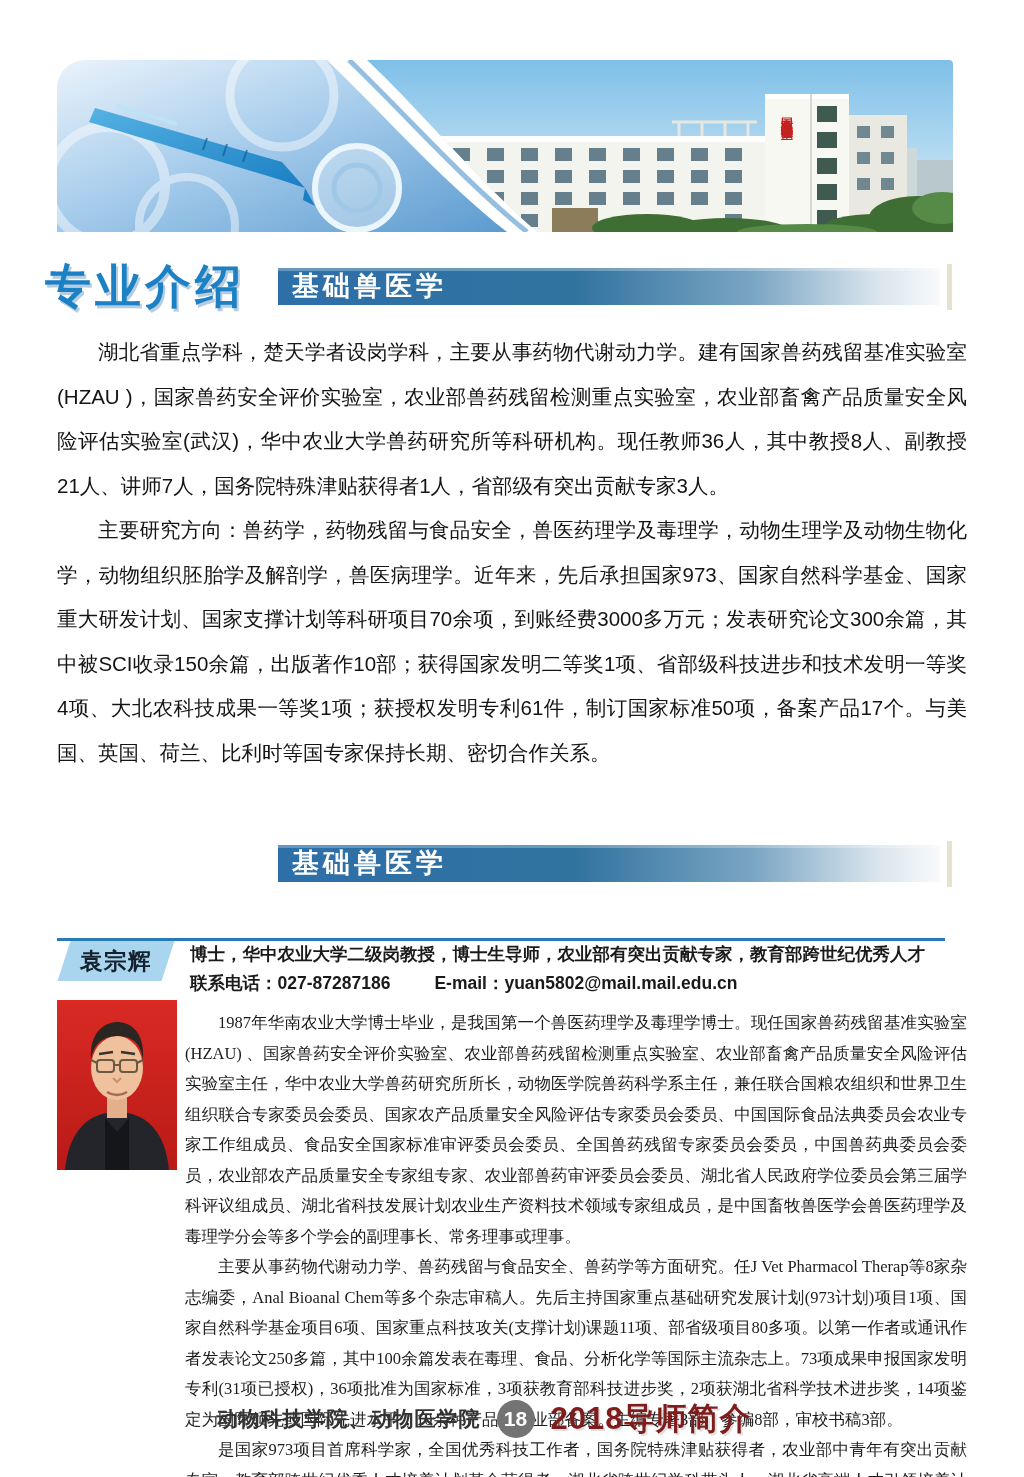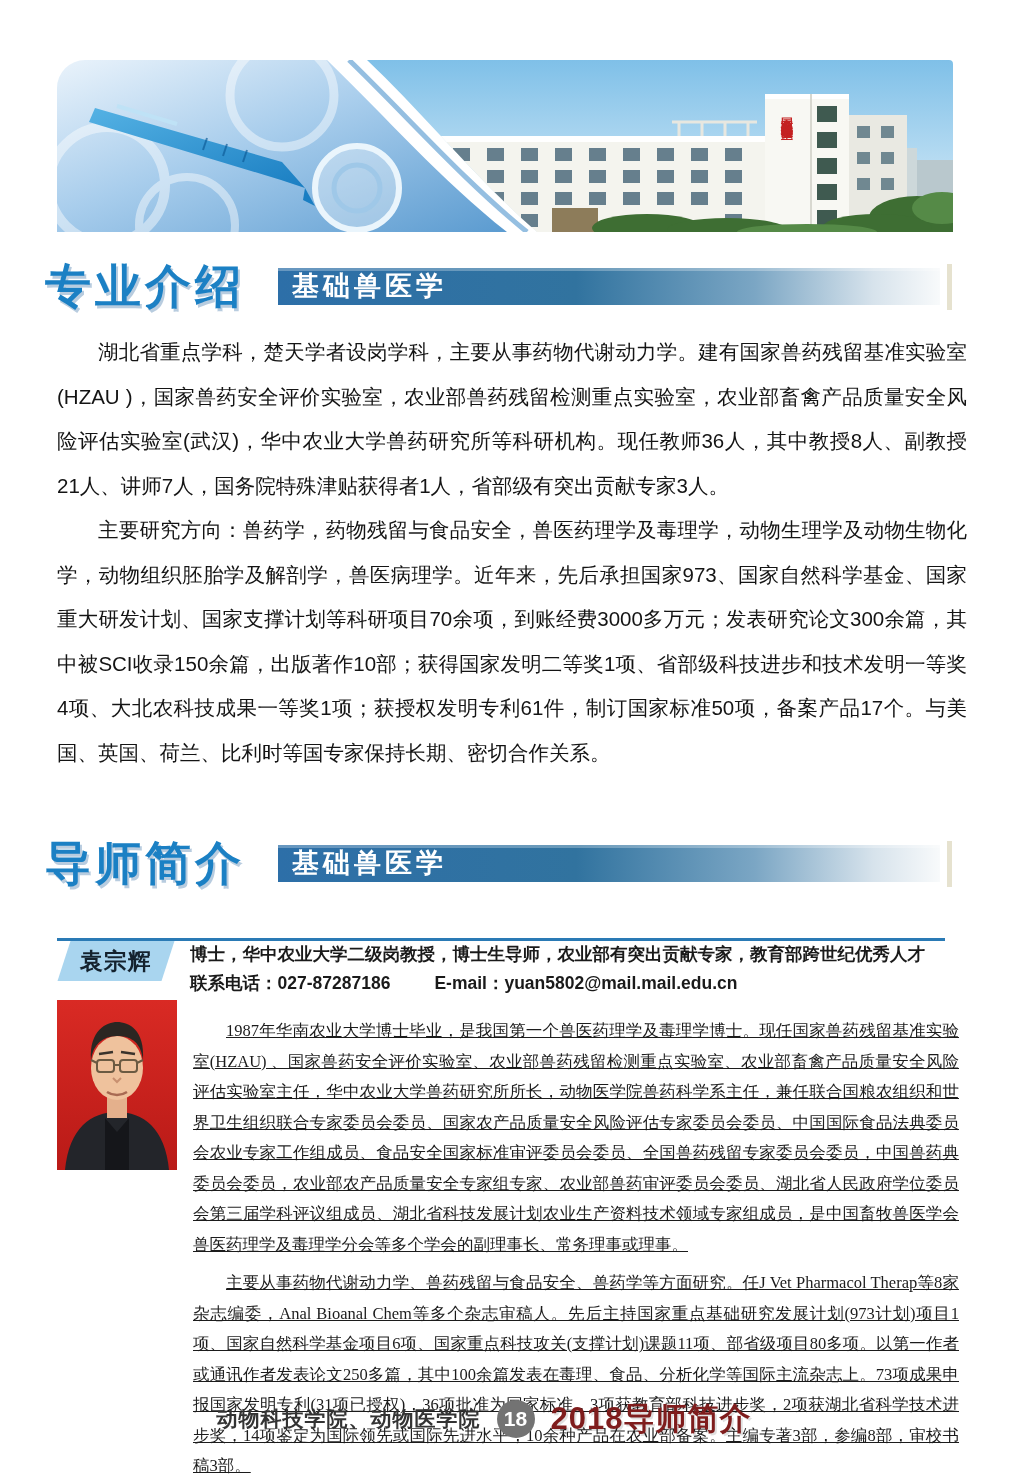--- a/index.html
+++ b/index.html
@@ -62,21 +62,21 @@
   .portrait {
     position:absolute; left:57px; top:1000px; width:120px; height:170px;
     overflow:hidden; background:#d0231f;
   }
   .bio-text {
     position:absolute; left:185px; top:1008px; width:782px;
     font-family:"Liberation Serif", serif;
     font-size:16.5px; line-height:30.5px; color:#1c1c1c;
     text-align:justify;
   }
-  .bio-text p { text-indent:2em; margin:8px;text-decoration:underline; }
+  .bio-text p { text-indent:2em; margin:0; }
   
   .footer {
     position:absolute; left:0; top:1398px; width:1024px;
     display:flex; align-items:center; justify-content:center;
     padding-right:56px; gap:16px;
   }
   .footer-left { font-size:21px; font-weight:bold; color:#333333; letter-spacing:1px; }
   .page-badge {
     width:38px; height:38px; border-radius:50%; background:#737373;
     display:flex; align-items:center; justify-content:center;
@@ -241,21 +241,20 @@
       <span class="bar-end-tick"></span>
     </div>
   </div>
 
   <div class="intro-text">
     <p>湖北省重点学科，楚天学者设岗学科，主要从事药物代谢动力学。建有国家兽药残留基准实验室(HZAU )，国家兽药安全评价实验室，农业部兽药残留检测重点实验室，农业部畜禽产品质量安全风险评估实验室(武汉)，华中农业大学兽药研究所等科研机构。现任教师36人，其中教授8人、副教授21人、讲师7人，国务院特殊津贴获得者1人，省部级有突出贡献专家3人。</p>
     <p>主要研究方向：兽药学，药物残留与食品安全，兽医药理学及毒理学，动物生理学及动物生物化学，动物组织胚胎学及解剖学，兽医病理学。近年来，先后承担国家973、国家自然科学基金、国家重大研发计划、国家支撑计划等科研项目70余项，到账经费3000多万元；发表研究论文300余篇，其中被SCI收录150余篇，出版著作10部；获得国家发明二等奖1项、省部级科技进步和技术发明一等奖4项、大北农科技成果一等奖1项；获授权发明专利61件，制订国家标准50项，备案产品17个。与美国、英国、荷兰、比利时等国专家保持长期、密切合作关系。</p>
   </div>
 
   <div class="title-row" style="top:833px;">
-    <div class="sec-title">导师简介</div>
     <div class="badge-bar">
       <span class="badge-label">基础兽医学</span>
       <span class="bar-end-tick"></span>
     </div>
   </div>
 
   <div class="mentor-rule"></div>
 
   <div class="name-plate">
     <span>袁宗辉</span>

